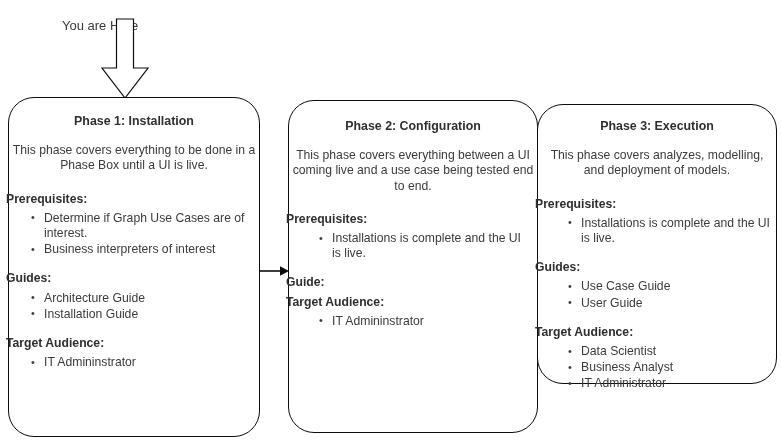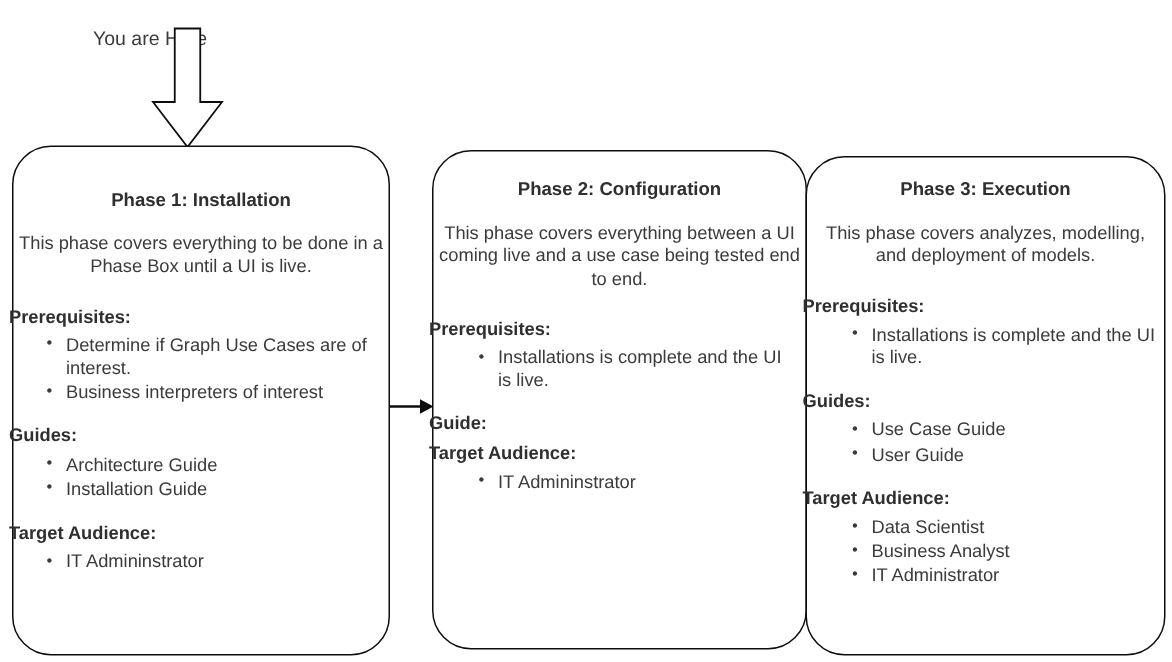--- a/index.html
+++ b/index.html
@@ -55,28 +55,28 @@
   .phase-box {
     position: absolute;
     box-sizing: border-box;
     border: 1.15px solid #0d0d0d;
     border-radius: 26px;
     background: #ffffff;
   }
 
   #phase-box-1 { left: 8px;   top: 97px;  width: 252px; height: 340px; }
   #phase-box-2 { left: 288px; top: 100px; width: 250px; height: 333px; }
-  #phase-box-3 { left: 537px; top: 104px; width: 240px; height: 333px; }
+  #phase-box-3 { left: 537px; top: 104px; width: 240px; height: 280px; }
 
   
   .phase-content {
     position: absolute;
     left: -5px;
     right: -5px;
-    top: 28px;
+    top: 16px;
     font-size: 12.2px;
     line-height: 15.2px;
   }
   #phase-box-2 .phase-content { top: 18px; }
   #phase-box-3 .phase-content { top: 14px; }
 
   .phase-title {
     text-align: center;
     font-weight: bold;
     font-size: 12.4px;

